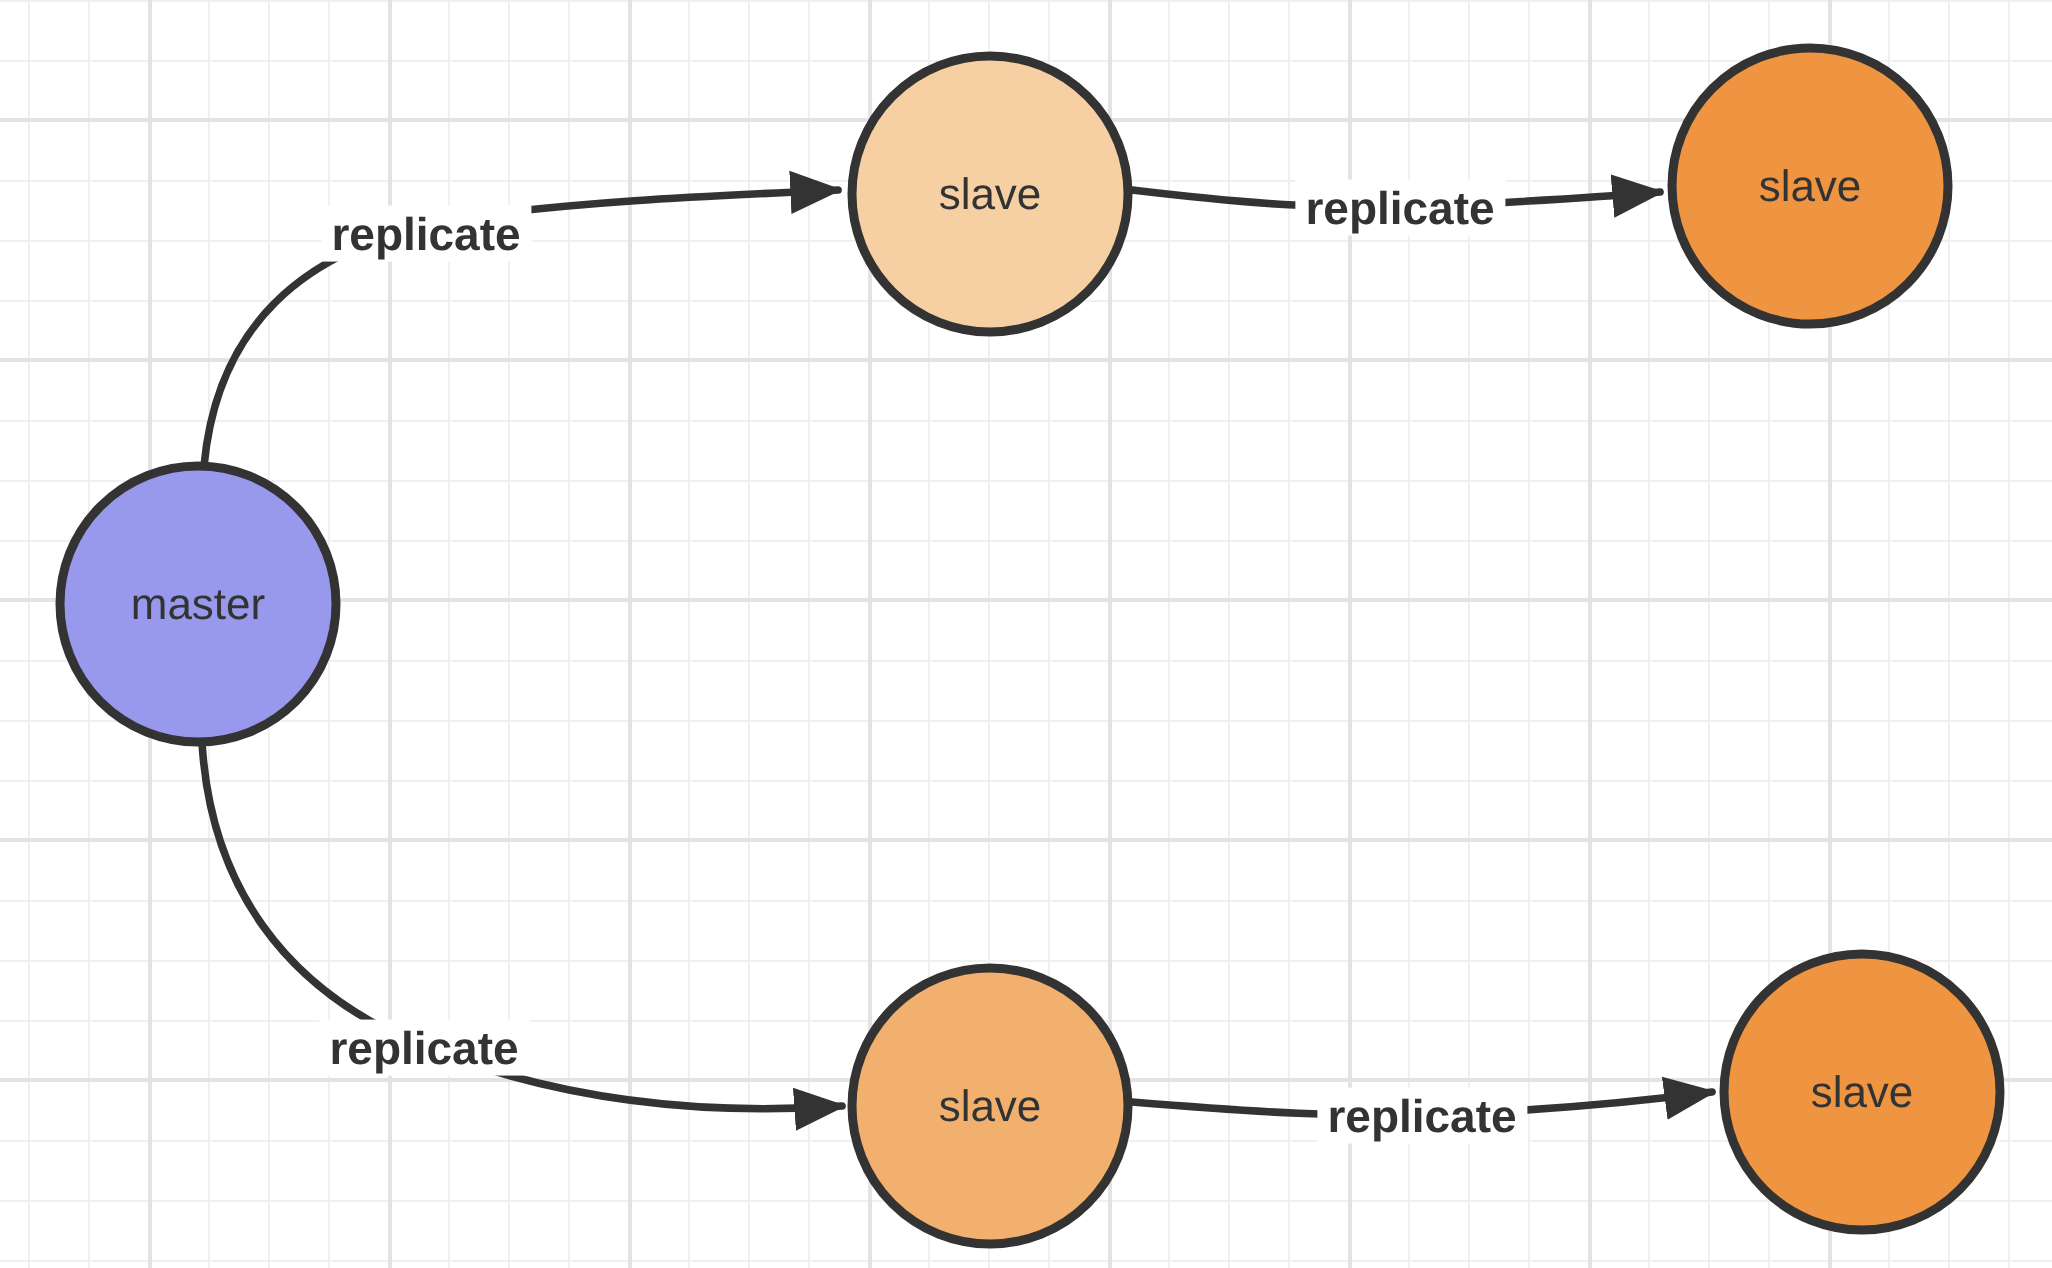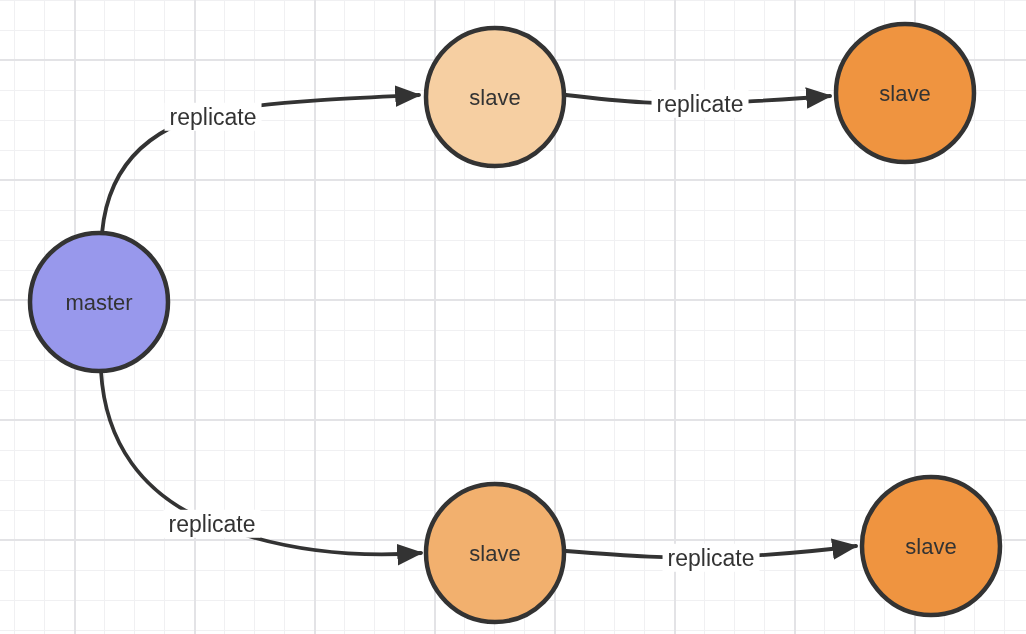--- a/index.html
+++ b/index.html
@@ -46,20 +46,21 @@
   }
   .edge-label {
     position: absolute;
     transform: translate(-50%, -50%);
     background: #ffffff;
     color: #333333;
     font-size: 23px;
     line-height: 1.15;
     padding: 1px 5px;
     white-space: nowrap;
+    font-weight: bold;
   }
 </style>
 </head>
 <body>
 
 <div class="canvas">
   <svg class="diagram" width="1026" height="634" viewBox="0 0 1026 634">
     <defs>
       <marker id="arrow" markerUnits="userSpaceOnUse" markerWidth="26" markerHeight="22" viewBox="0 0 12 10" refX="11" refY="5" orient="auto">
         <path d="M 0 0 L 12 5 L 0 10 z" fill="#333333"></path>

